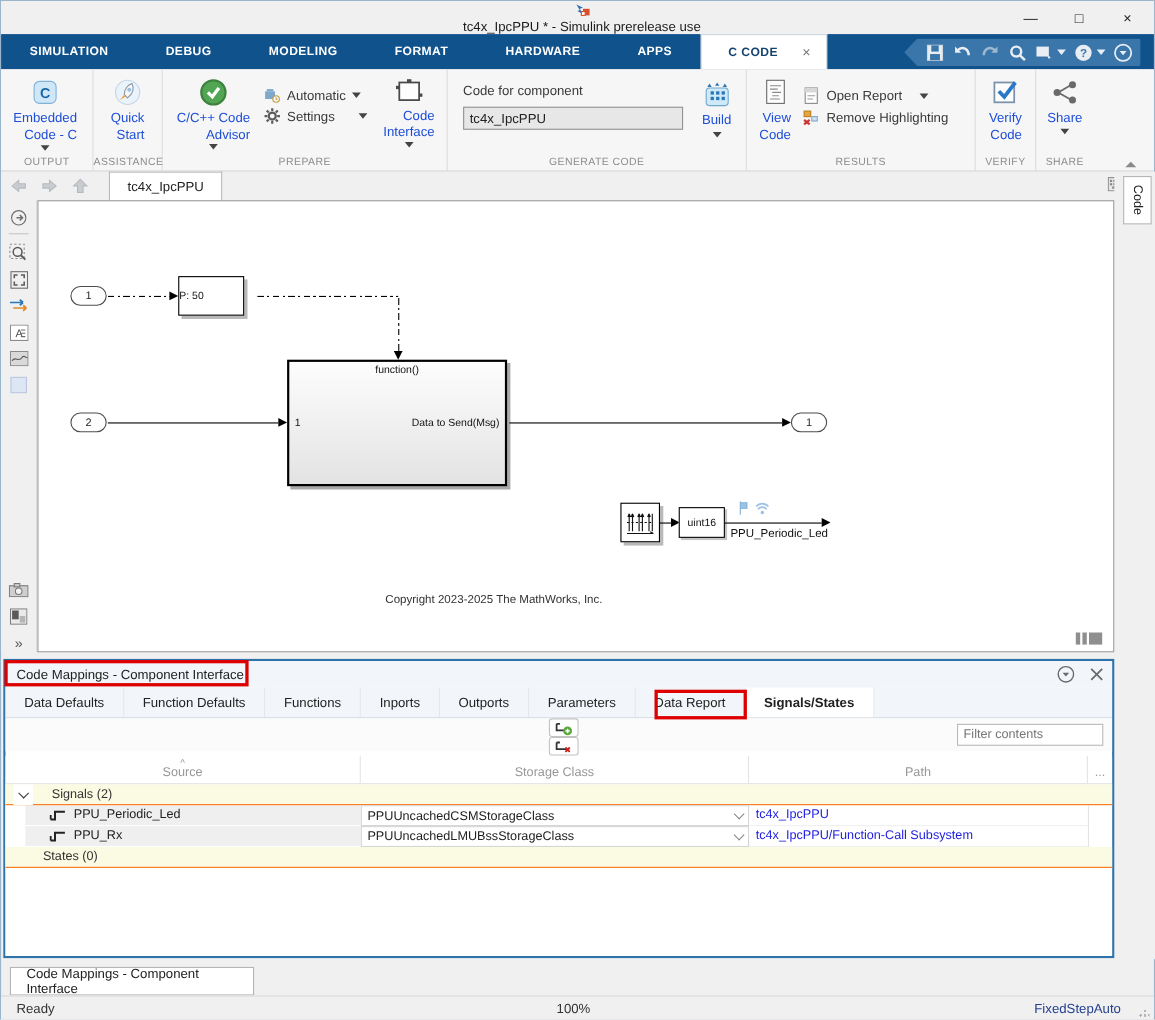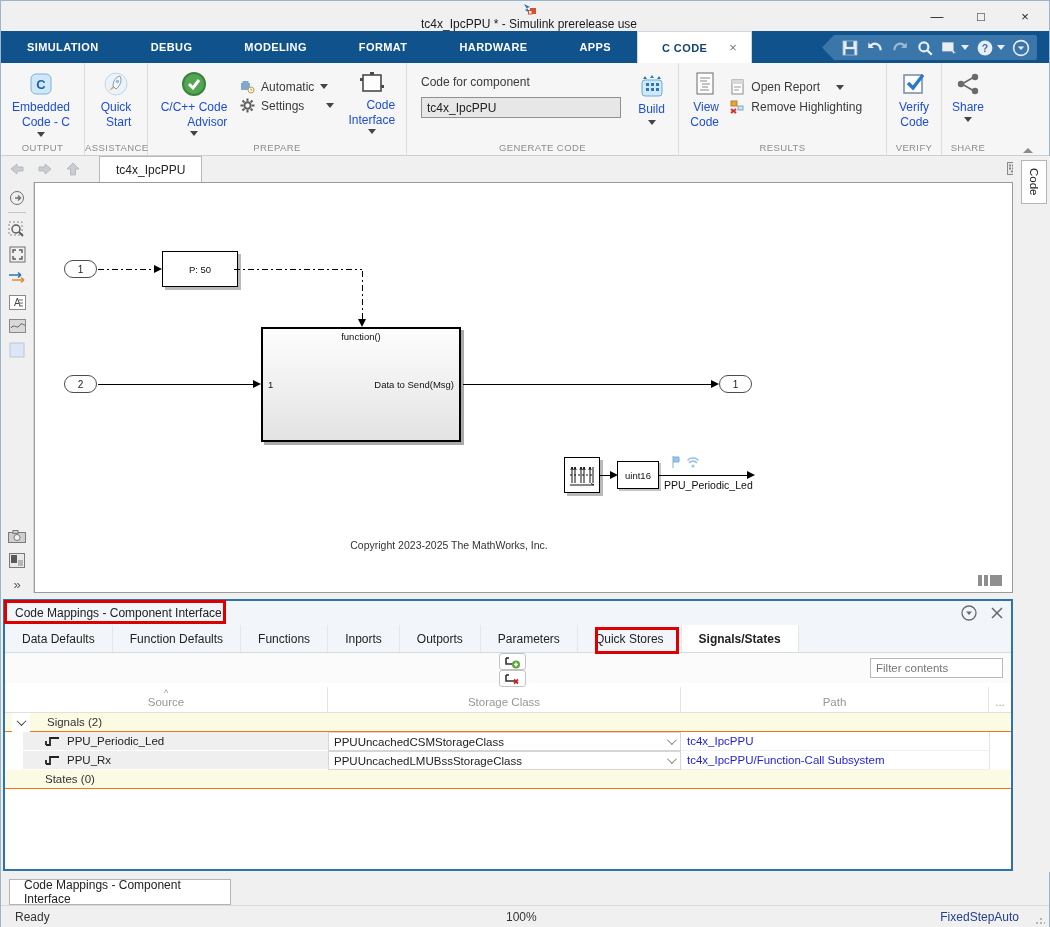--- a/index.html
+++ b/index.html
@@ -465,21 +465,21 @@
         <span>Code</span>
       </div>
   </div>
 
   <div id="canvaswrap">
 
     <div class="port" style="left:29px;top:77px">1</div>
     <div class="dashdot-h" style="left:63px;top:86px;width:56px"></div>
     <div class="arr-r" style="left:119px;top:82px"></div>
 
-    <div class="blk" style="left:127px;top:68px;width:76px;height:36px;display:flex;align-items:center;justify-content:center">
+    <div class="blk" style="left:127px;top:68px;width:60px;height:36px;display:flex;align-items:center;justify-content:flex-start">
       <span class="tinytxt">P: 50</span>
     </div>
     <div class="dashdot-h" style="left:199px;top:86px;width:128px"></div>
     <div class="dashdot-v" style="left:327px;top:86px;height:50px"></div>
     <div class="arr-d" style="left:323px;top:136px"></div>
 
     <div class="abs" id="subsys" style="left:226px;top:144px;width:200px;height:115px">
       <div class="tinytxt" style="position:absolute;left:0;right:0;top:2px;text-align:center">function()</div>
       <div class="tinytxt" style="position:absolute;left:5px;top:50px">1</div>
       <div class="tinytxt" style="position:absolute;right:5px;top:50px">Data to Send(Msg)</div>
@@ -543,21 +543,21 @@
           </svg>
       </div>
     </div>
     <div id="ptabs">
       <div class="ptab">Data Defaults</div>
       <div class="ptab">Function Defaults</div>
       <div class="ptab">Functions</div>
       <div class="ptab">Inports</div>
       <div class="ptab">Outports</div>
       <div class="ptab">Parameters</div>
-      <div class="ptab">Quick Stores</div>
+      <div class="ptab">Data Report</div>
       <div class="ptab active">Signals/States</div>
     </div>
     <div id="ptoolbar">
       <div class="tbtn">
         <svg width="17" height="15" viewBox="0 0 17 15">
             <path d="M2 4 L2 10 L11 10" fill="none" stroke="#333" stroke-width="1.6"></path>
             <path d="M2 4 L5 4" stroke="#333" stroke-width="1.6"></path>
             <circle cx="12" cy="10.5" r="4" fill="#59a839"></circle>
             <path d="M12 8.5 L12 12.5 M10 10.5 L14 10.5" stroke="#fff" stroke-width="1.4"></path>
           </svg>
@@ -622,21 +622,21 @@
         </div>
         <div class="sccell" style="width:353px">
           <span>PPUUncachedLMUBssStorageClass</span>
           <span class="ddchev"></span>
         </div>
         <div class="pathcell" style="width:308px">tc4x_IpcPPU/Function-Call Subsystem</div>
         <div class="menucell" style="flex:1"></div>
       </div>
 
       <div class="grow grouprow">
-        <span class="gtxt" style="margin-left:24px;padding-left:4px">States (0)</span>
+        <span class="gtxt" style="margin-left:18px;padding-left:4px">States (0)</span>
       </div>
     </div>
   </div>
 
   <div class="redbox" style="left:3px;top:599px;width:222px;height:24px"></div>
   <div class="redbox" style="left:594px;top:626px;width:84px;height:27px"></div>
 
   <div id="foottab">Code Mappings - Component Interface</div>
   <div id="statusbar">
     <span class="ready">Ready</span>

